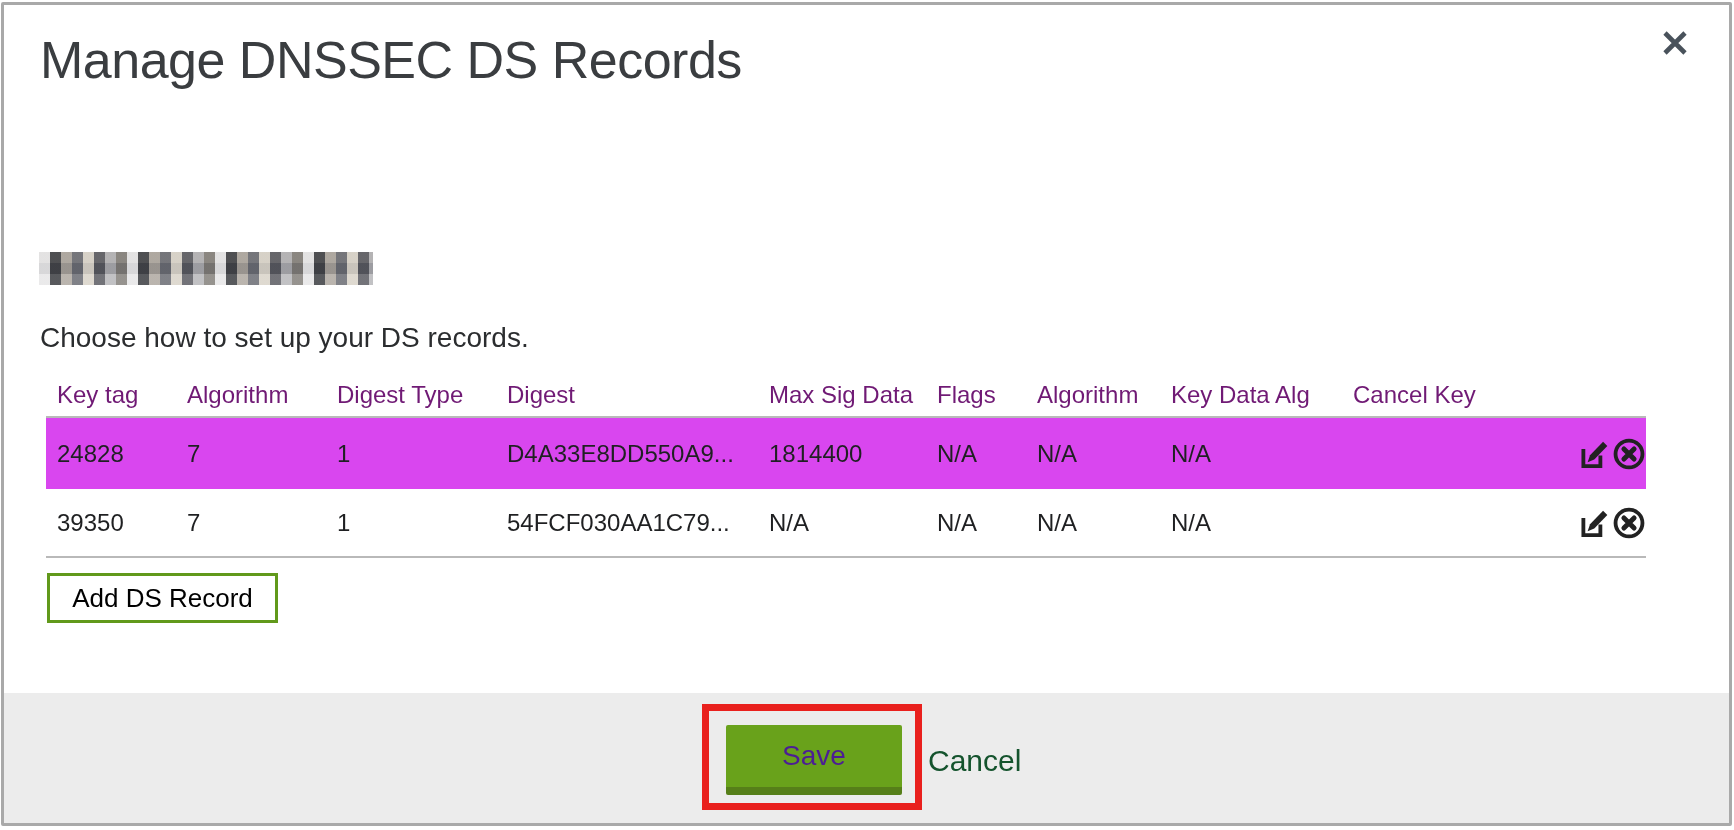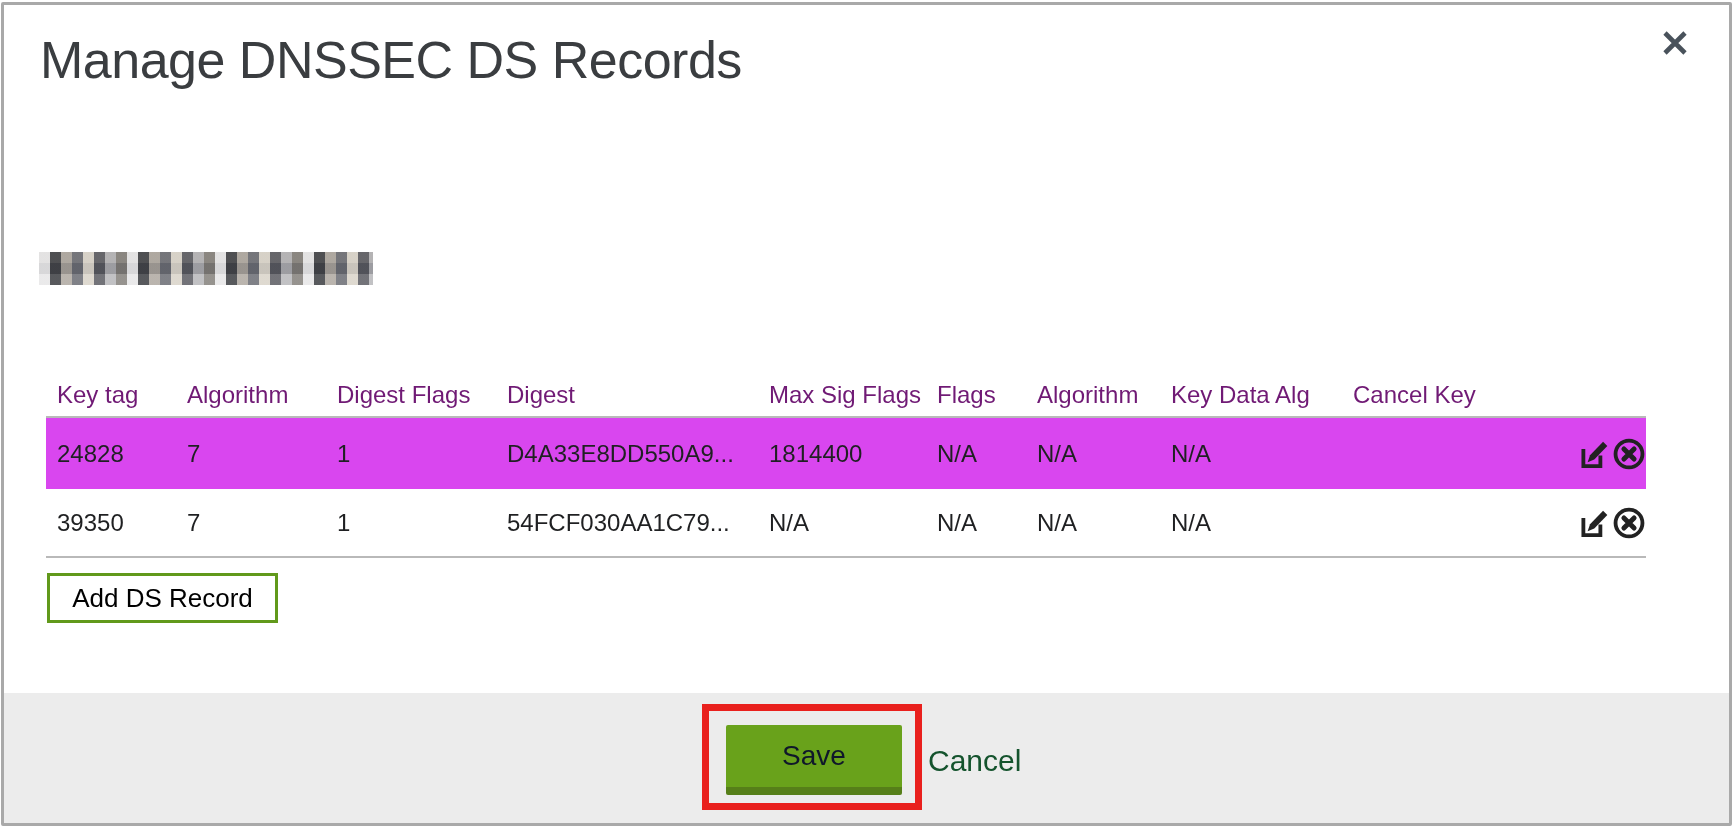--- a/index.html
+++ b/index.html
@@ -54,21 +54,21 @@
     background:#ffffff; border:3px solid #61991b; color:#000000; font-size:26px;
     font-family:"Liberation Sans", sans-serif;
     display:flex; align-items:center; justify-content:center; cursor:pointer; }
 
   
   .save-annotation { position:absolute; left:702px; top:704px; width:220px; height:106px;
     border:7px solid #e9201d; z-index:4; pointer-events:none; }
 
   .save-btn { position:absolute; left:726px; top:725px; width:176px; height:70px;
     background:#69a21b; border:none; border-bottom:8px solid #567f19; border-radius:2px;
-    color:#0f172a; font-size:28px; font-family:"Liberation Sans", sans-serif;
+    color:#4c1d95; font-size:28px; font-family:"Liberation Sans", sans-serif;
     cursor:pointer; z-index:3; }
 
   .cancel-link { position:absolute; left:928px; top:744px; font-size:30px; color:#14532d;
     text-decoration:none; cursor:pointer; z-index:3; }
 </style>
 </head>
 <body>
 
 <div class="page">
 
@@ -80,41 +80,42 @@
   <div class="close-btn" title="Close">
     <span>
       <svg width="34" height="34" viewBox="0 0 34 34">
         <path d="M7 7 L27 27 M27 7 L7 27" stroke="#49525b" stroke-width="4.6" stroke-linecap="butt"></path>
       </svg>
     </span>
   </div>
 
   <div class="domain-mosaic"></div>
 
+  <div class="dialog-subtitle">Choose how to set up your DS records.</div>
 
   <table class="ds-table">
     <colgroup>
       <col style="width:141px">
         <col style="width:150px">
         <col style="width:170px">
       <col style="width:262px">
         <col style="width:168px">
         <col style="width:100px">
       <col style="width:134px">
         <col style="width:182px">
         <col style="width:157px">
       <col style="width:136px">
     </colgroup>
     <thead>
       <tr>
         <th>Key tag</th>
         <th>Algorithm</th>
-        <th>Digest Flags</th>
+        <th>Digest Type</th>
         <th>Digest</th>
-        <th>Max Sig Flags</th>
+        <th>Max Sig Data</th>
         <th>Flags</th>
         <th>Algorithm</th>
         <th>Key Data Alg</th>
         <th>Cancel Key</th>
         <th></th>
       </tr>
     </thead>
     <tbody>
       <tr class="row-a">
         <td>24828</td>

